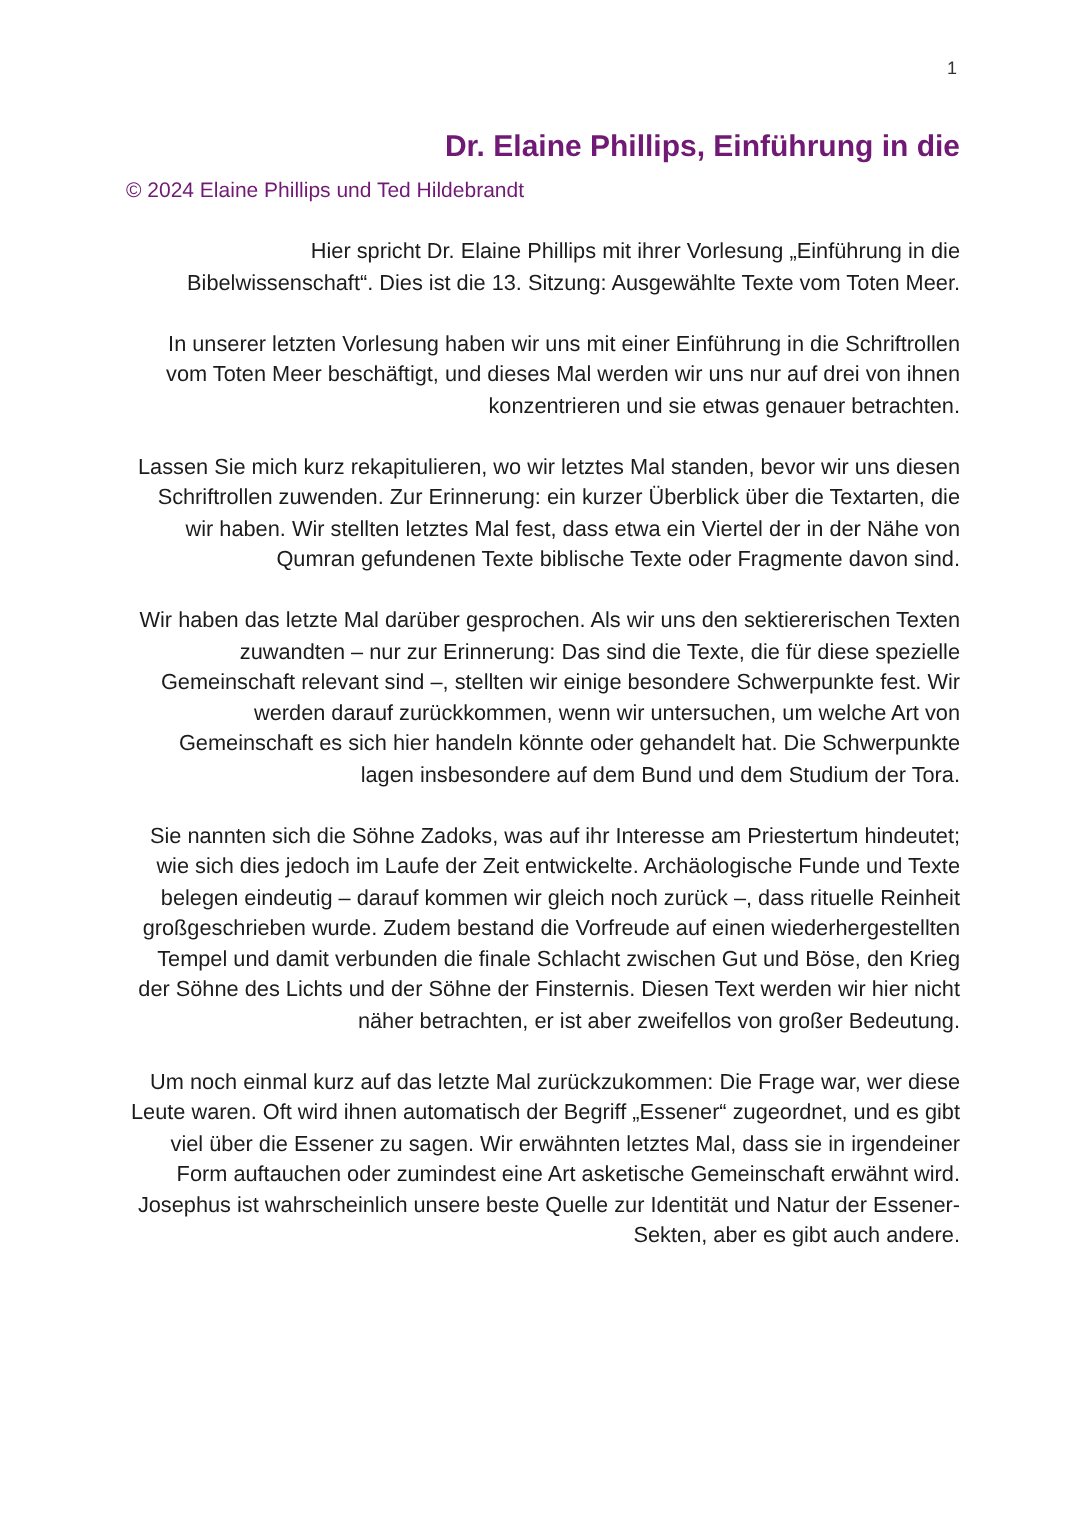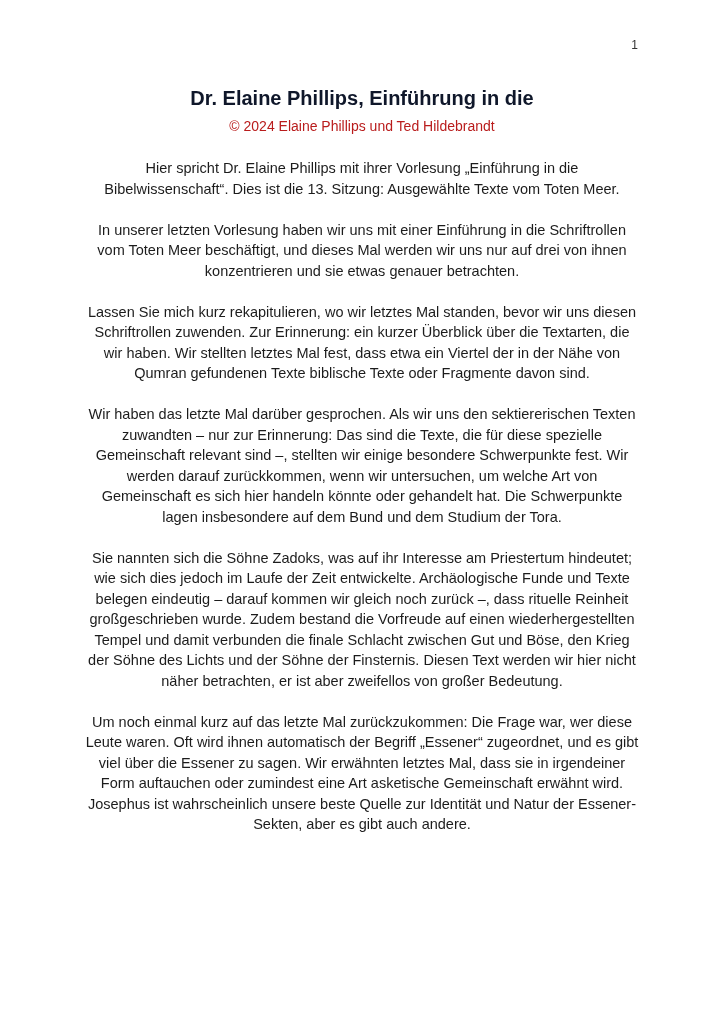--- a/index.html
+++ b/index.html
@@ -23,42 +23,41 @@
     right: 86px;
     font-size: 12px;
     line-height: 14px;
     color: #333333;
   }
   .content {
     padding: 84px 84px 0 84px;
   }
   .title {
     margin: 0;
-    text-align: center;
+    text-align: right;
     font-size: 20px;
     line-height: 29px;
     font-weight: bold;
-    color: #0f172a;
+    color: #701a75;
     letter-spacing: 0;
   }
   .title-line {
     display: block;
   }
   .copyright {
     margin-top: 4px;
-    text-align: center;
     font-size: 14px;
     line-height: 18px;
-    color: #b91c1c;
+    color: #701a75;
   }
   .body-text {
     margin-top: 23px;
     font-size: 14.5px;
     line-height: 20.5px;
-    text-align: center;
+    text-align: right;
   }
   .body-text p {
     margin: 0 0 20.5px 0;
   }
 </style>
 </head>
 <body>
 
 <div class="page">
 

